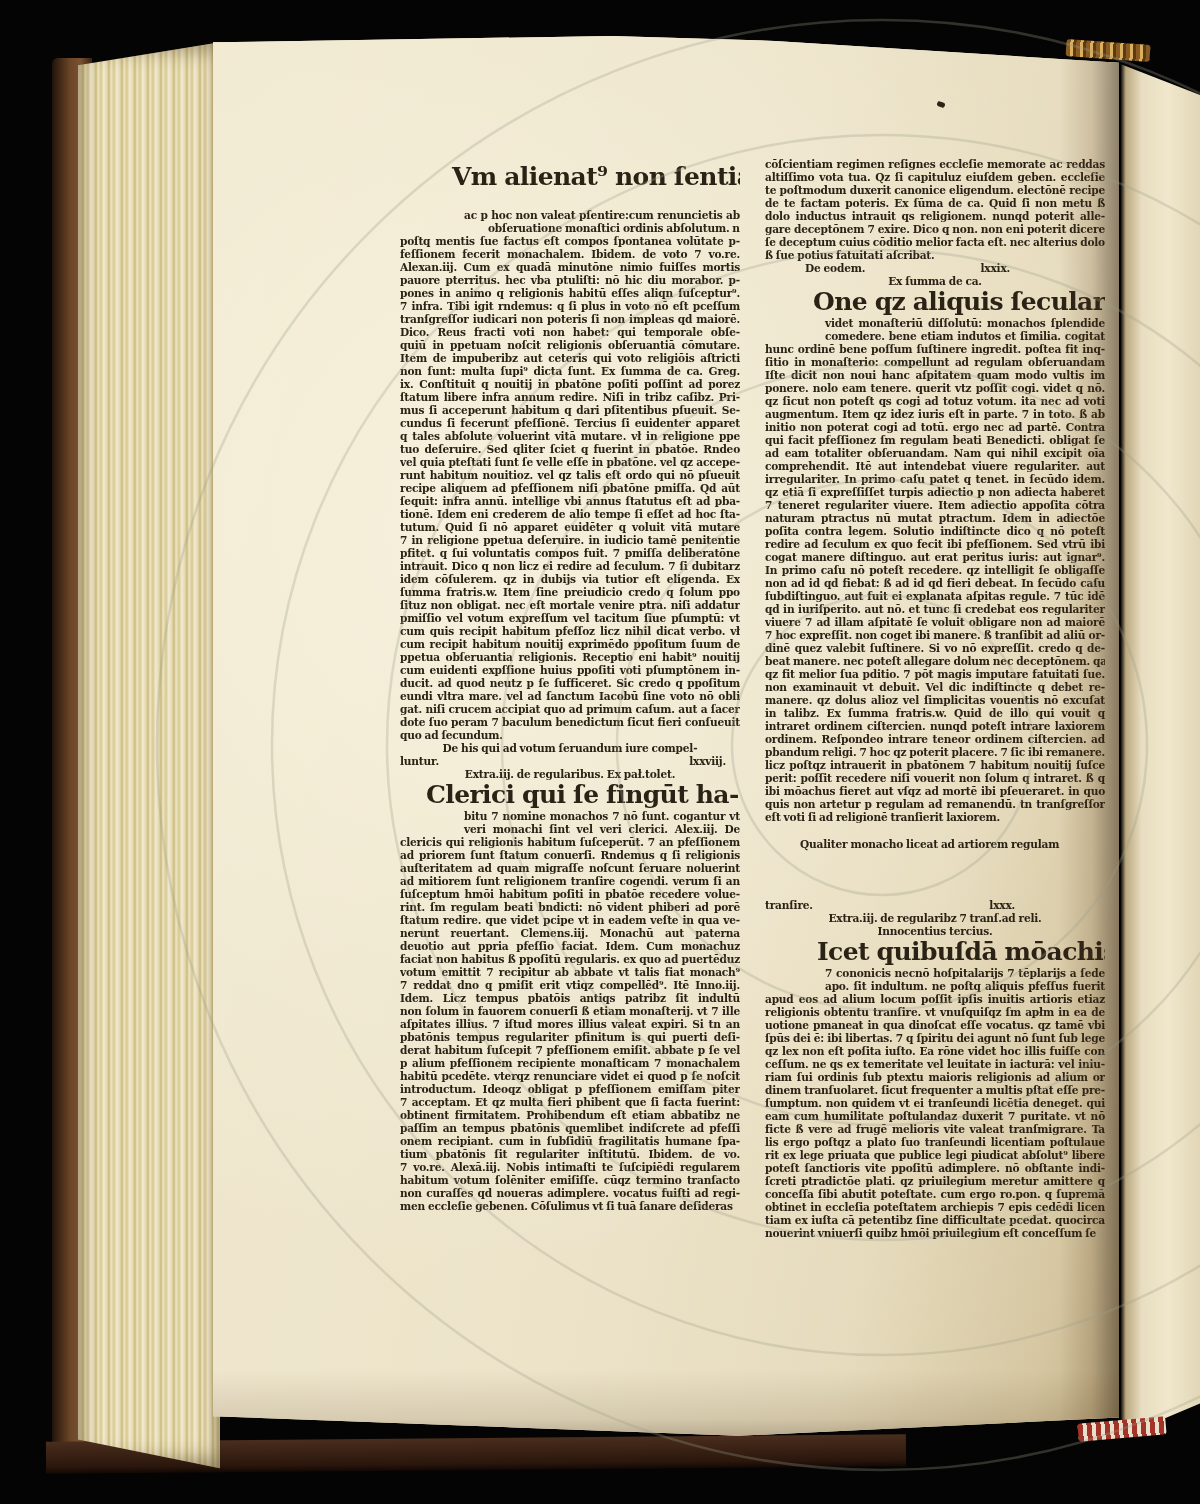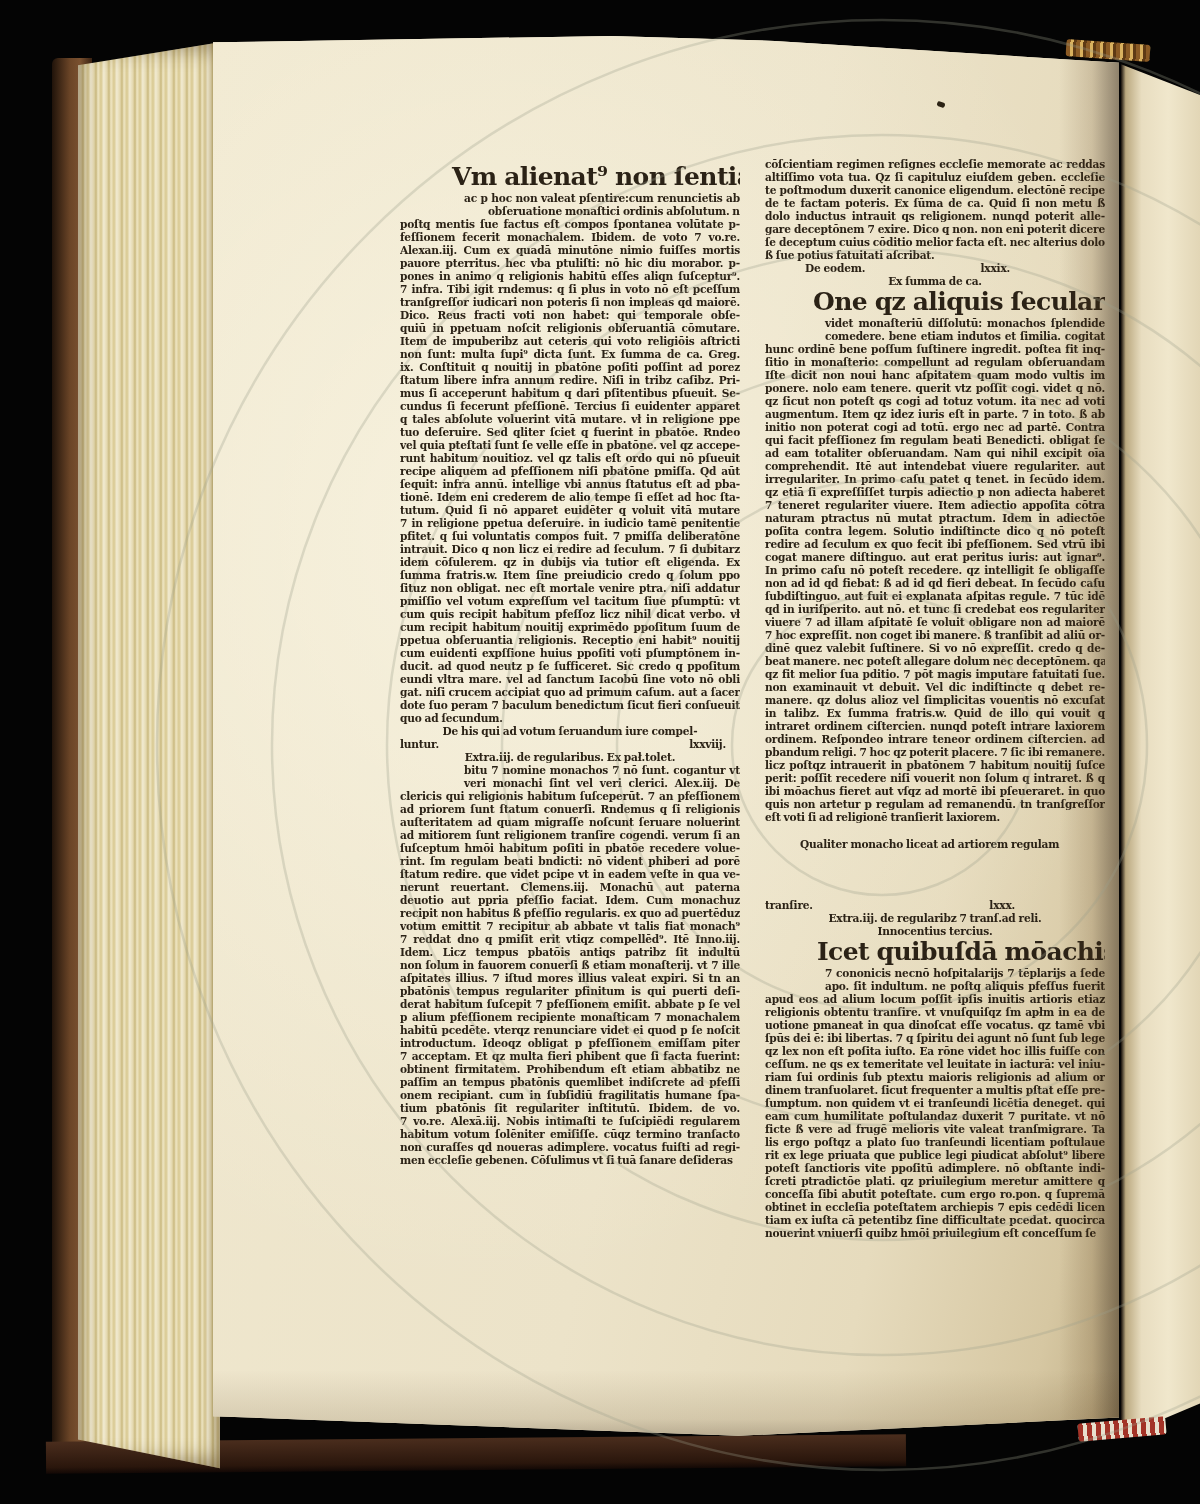--- a/index.html
+++ b/index.html
@@ -60,21 +60,21 @@
 <body>
 
 <div class="stage">
   <div class="leather"></div>
   <div class="cover-bottom"></div>
   <div class="fore-edge"></div>
 
   <div class="page">
     <div class="col" id="col-left">
         <div class="line t-h1" style="padding-left: 52px;">Vm alienat⁹ non ſentiat</div>
-        <div class="line t-body" style="padding-left: 64px;">ac p hoc non valeat pſentire:cum renuncietis ab</div>
+        <div class="line t-body" style="padding-left: 64px; margin-top: 17px;">ac p hoc non valeat pſentire:cum renuncietis ab</div>
         <div class="line t-body" style="padding-left: 88px;">obſeruatione monaſtici ordinis abſolutum. niſi</div>
         <div class="line t-body">poſtq mentis ſue factus eſt compos ſpontanea volūtate p-</div>
         <div class="line t-body">feſſionem fecerit monachalem.  Ibidem. de voto 7 vo.re.</div>
         <div class="line t-body">Alexan.iij. Cum ex quadā minutōne nimio fuiſſes mortis</div>
         <div class="line t-body">pauore pterritus. hec vba ptuliſti: nō hic diu morabor. p-</div>
         <div class="line t-body">pones in animo q religionis habitū eſſes aliqn ſuſceptur⁹.</div>
         <div class="line t-body">7 infra. Tibi igit rndemus: q ſi plus in voto nō eſt pceſſum</div>
         <div class="line t-body">tranſgreſſor iudicari non poteris ſi non impleas qd maiorē.</div>
         <div class="line t-body">  Dico. Reus fracti voti non habet: qui temporale obſe-</div>
         <div class="line t-body">quiū in ppetuam noſcit religionis obſeruantiā cōmutare.</div>
@@ -107,32 +107,33 @@
         <div class="line t-body">eundi vltra mare. vel ad ſanctum Iacobū ſine voto nō obli</div>
         <div class="line t-body">gat. niſi crucem accipiat quo ad primum caſum. aut a ſacer</div>
         <div class="line t-body">dote ſuo peram 7 baculum benedictum ſicut fieri conſueuit</div>
         <div class="line t-last">quo ad ſecundum.</div>
         <div class="line t-cent">De his qui ad votum ſeruandum iure compel-</div>
         <div class="line t-split" style="padding-right: 14px;">
           <span>luntur.</span>
           <span>lxxviij.</span>
         </div>
         <div class="line t-cent">Extra.iij. de regularibus. Ex pał.tolet.</div>
+        <div class="line t-h1" style="padding-left: 26px;">Clerici qui ſe fingūt ha-</div>
         <div class="line t-body" style="padding-left: 64px;">bitu 7 nomine monachos 7 nō ſunt. cogantur vt</div>
         <div class="line t-body" style="padding-left: 64px;">veri monachi ſint vel veri clerici.  Alex.iij. De</div>
         <div class="line t-body">clericis qui religionis habitum ſuſceperūt. 7 an pfeſſionem</div>
         <div class="line t-body">ad priorem ſunt ſtatum conuerſi. Rndemus q ſi religionis</div>
         <div class="line t-body">auſteritatem ad quam migraſſe noſcunt ſeruare noluerint</div>
         <div class="line t-body">ad mitiorem ſunt religionem tranſire cogendi. verum ſi an</div>
         <div class="line t-body">ſuſceptum hmōi habitum poſiti in pbatōe recedere volue-</div>
         <div class="line t-body">rint. ſm regulam beati bndicti: nō vident phiberi ad porē</div>
         <div class="line t-body">ſtatum redire. que videt pcipe vt in eadem veſte in qua ve-</div>
         <div class="line t-body">nerunt reuertant.  Clemens.iij. Monachū aut paterna</div>
         <div class="line t-body">deuotio aut ppria pfeſſio faciat.  Idem. Cum monachuz</div>
-        <div class="line t-body">recipit non habitus ß pfeſſio regularis. ex quo ad puertēduz</div>
+        <div class="line t-body">faciat non habitus ß ppoſitū regularis. ex quo ad puertēduz</div>
         <div class="line t-body">votum emittit 7 recipitur ab abbate vt talis fiat monach⁹</div>
         <div class="line t-body">7 reddat dno q pmiſit erit vtiqz compellēd⁹. Itē Inno.iij.</div>
         <div class="line t-body">  Idem. Licz tempus pbatōis antiqs patribz ſit indultū</div>
         <div class="line t-body">non ſolum in fauorem conuerſi ß etiam monaſterij. vt 7 ille</div>
         <div class="line t-body">aſpitates illius. 7 iſtud mores illius valeat expiri. Si tn an</div>
         <div class="line t-body">pbatōnis tempus regulariter pfinitum is qui puerti deſi-</div>
         <div class="line t-body">derat habitum ſuſcepit 7 pfeſſionem emiſit. abbate p ſe vel</div>
         <div class="line t-body">p alium pfeſſionem recipiente monaſticam 7 monachalem</div>
         <div class="line t-body">habitū pcedēte. vterqz renunciare videt ei quod p ſe noſcit</div>
         <div class="line t-body">introductum. Ideoqz obligat p pfeſſionem emiſſam piter</div>

